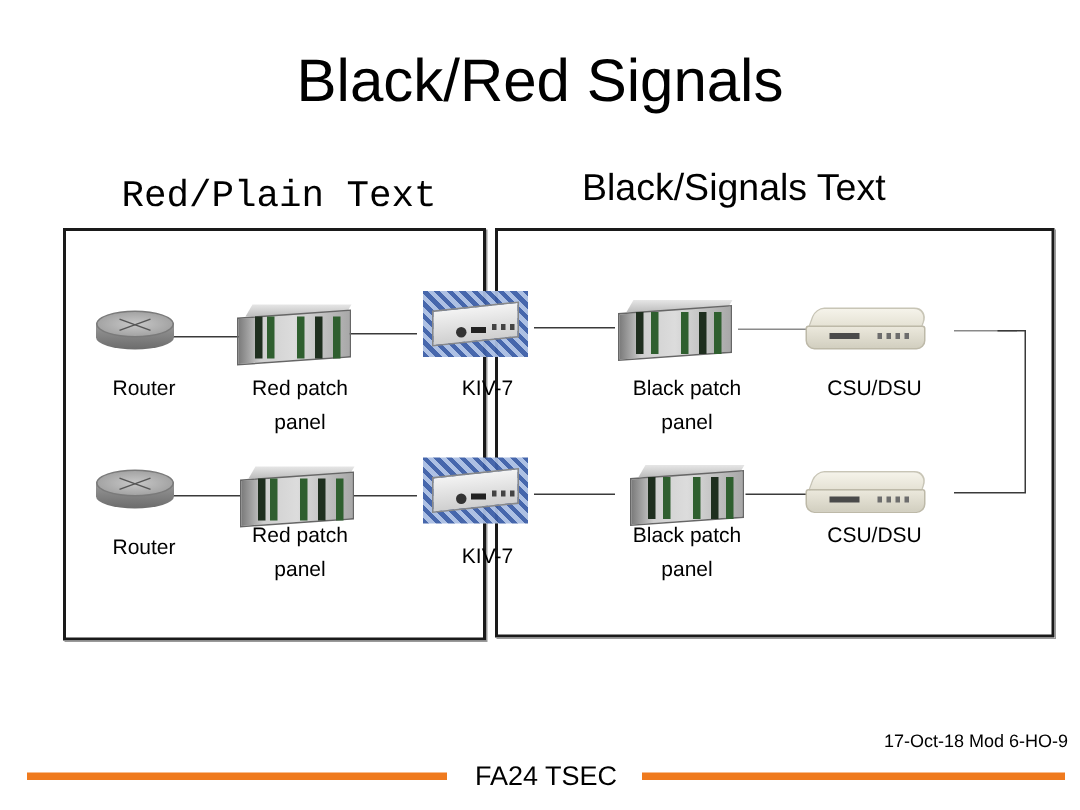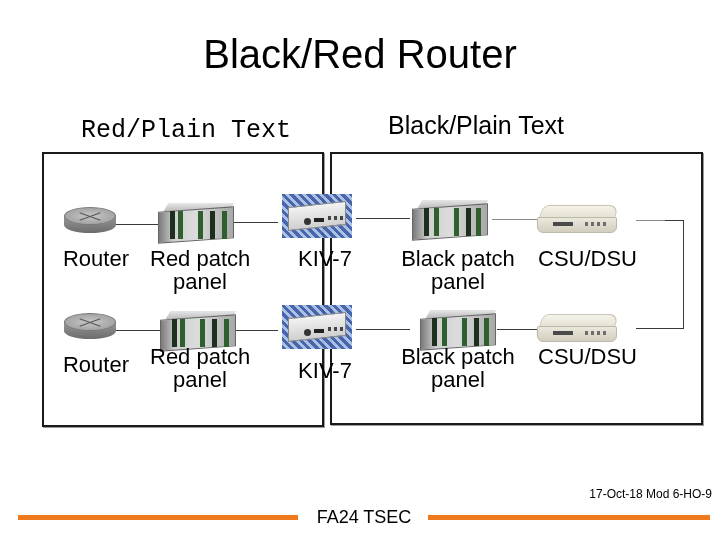--- a/index.html
+++ b/index.html
@@ -35,21 +35,21 @@
       border: 2px solid #1a1a1a;
       box-shadow: 1px 1px 0 #9a9a9a;
       background: transparent;
     }
     #zone-red { left: 42px; top: 152px; width: 278px; height: 271px; }
     #zone-black { left: 330px; top: 152px; width: 369px; height: 269px; }
 
     .wire { position: absolute; background: #3a3a3a; }
 
     .dev-label {
-      font-size: 22px;
+      font-size: 14px;
       line-height: 23px;
       text-align: center;
       white-space: nowrap;
     }
 
     .device { position: absolute; }
 
     
     .router { width: 52px; height: 32px; }
     .router .body {
@@ -147,23 +147,23 @@
     .footer-right {
       left: 560px; top: 487px; width: 152px;
       text-align: right;
       font-size: 12px; line-height: 14px;
       white-space: nowrap;
     }
   </style>
 </head>
 <body>
 
-<div class="abs title">Black/Red Router</div>
+<div class="abs title">Black/Red Signals</div>
 <div class="abs section-label" id="lbl-red">Red/Plain Text</div>
-<div class="abs section-label" id="lbl-black">Black/Plain Text</div>
+<div class="abs section-label" id="lbl-black">Black/Signals Text</div>
 
 <div class="abs zone-box" id="zone-red"></div>
 <div class="abs zone-box" id="zone-black"></div>
 
 <div class="wire" style="left:112px; top:224px; width:48px; height:1px;"></div>
 <div class="wire" style="left:233px; top:222px; width:45px; height:1px;"></div>
 <div class="wire" style="left:356px; top:218px; width:54px; height:1px;"></div>
 <div class="wire" style="left:492px; top:219px; width:48px; height:1px; background:#8a8a8a;"></div>
 <div class="wire" style="left:636px; top:220px; width:42px; height:1px; background:#8a8a8a;"></div>
 <div class="wire" style="left:683px; top:220px; width:1px; height:108px;"></div>

